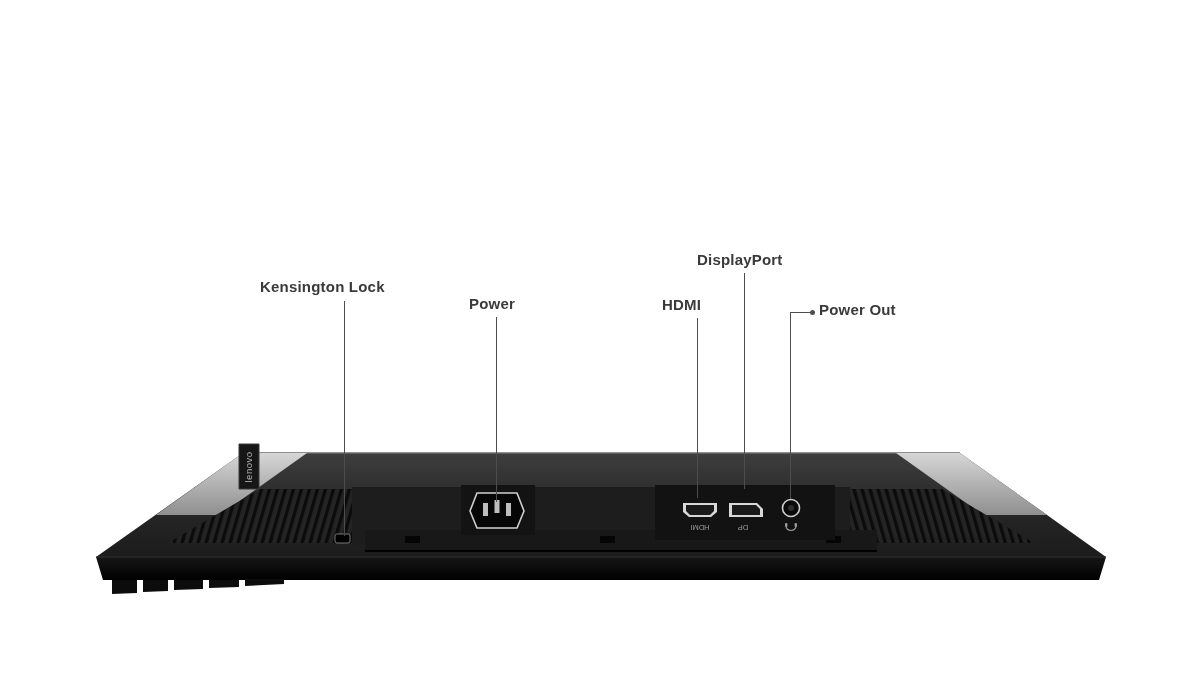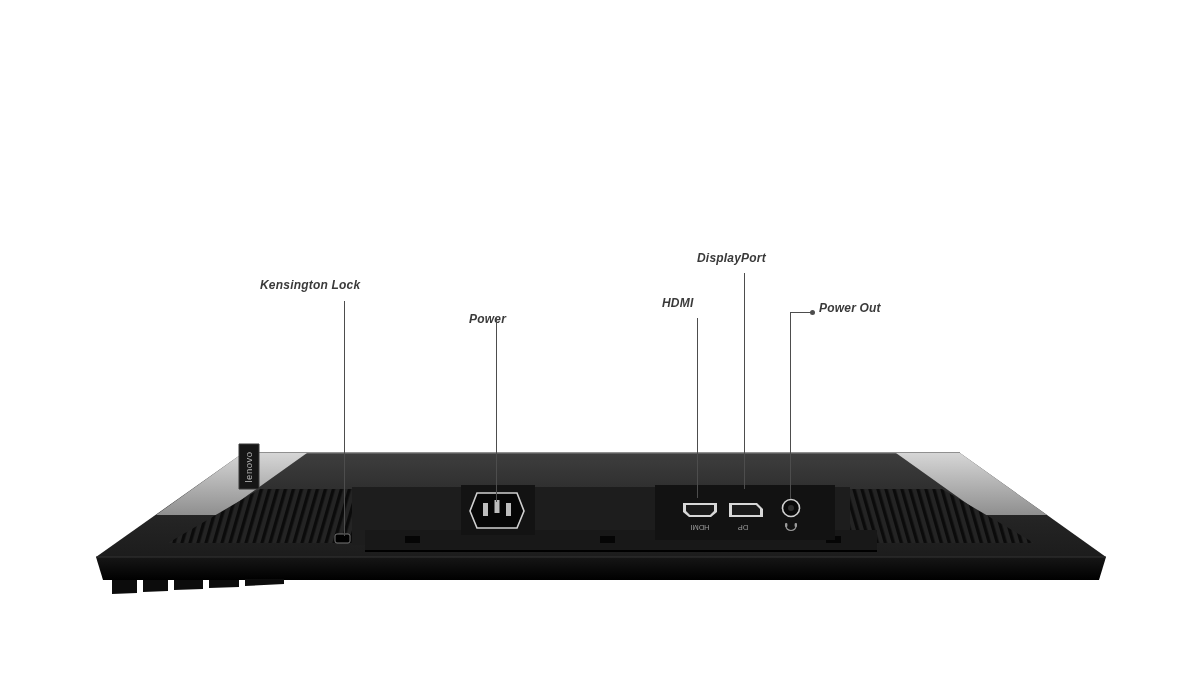--- a/index.html
+++ b/index.html
@@ -9,25 +9,24 @@
     position: relative;
     width: 1200px;
     height: 673px;
     background: var(--page-bg, #ffffff);
     overflow: hidden;
   }
   svg.monitor { position: absolute; left: 0; top: 0; }
   .callout-label {
     position: absolute;
     font-weight: bold;
-    font-size: 12px;
+    font-size: 15px;
     letter-spacing: 0.2px;
     color: var(--label-text, #3a3a3a);
     white-space: nowrap;
-    font-style: italic;
   }
   .leader { position: absolute; background: var(--leader, #4d4d4d); }
   .leader.v { width: 1px; }
   .leader.h { height: 1px; }
   .leader-dot {
     position: absolute;
     width: 5px; height: 5px;
     border-radius: 50%;
     background: var(--leader, #4d4d4d);
   }
@@ -135,21 +134,21 @@
 
     <g>
       <polygon points="239,444 259,444 259,489 239,489" fill="#161616" stroke="#3a3a3a" stroke-width="1"></polygon>
       <text x="249" y="470" transform="rotate(-90 249 467)" font-size="9.5" fill="#b5b5b5" text-anchor="middle" letter-spacing="0.5" font-family="Liberation Sans, sans-serif">lenovo</text>
     </g>
   </svg>
 
   <span class="callout-label" style="left:260px; top:278px;text-align:center;">Kensington Lock</span>
   <span class="leader v" style="left:344px; top:301px; height:235px;"></span>
 
-  <span class="callout-label" style="left:469px; top:312px;">Power</span>
+  <span class="callout-label" style="left:469px; top:295px;">Power</span>
   <span class="leader v" style="left:496px; top:317px; height:185px;"></span>
 
   <span class="callout-label" style="left:662px; top:296px;">HDMI</span>
   <span class="leader v" style="left:697px; top:318px; height:180px;"></span>
 
   <span class="callout-label" style="left:697px; top:251px;">DisplayPort</span>
   <span class="leader v" style="left:744px; top:273px; height:216px;"></span>
 
   <span class="callout-label" style="left:819px; top:301px;">Power Out</span>
   <span class="leader-dot" style="left:810px; top:310px;"></span>

